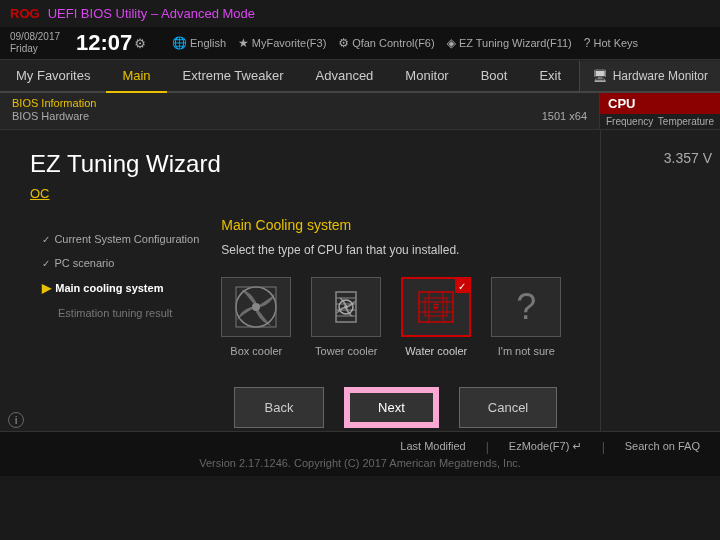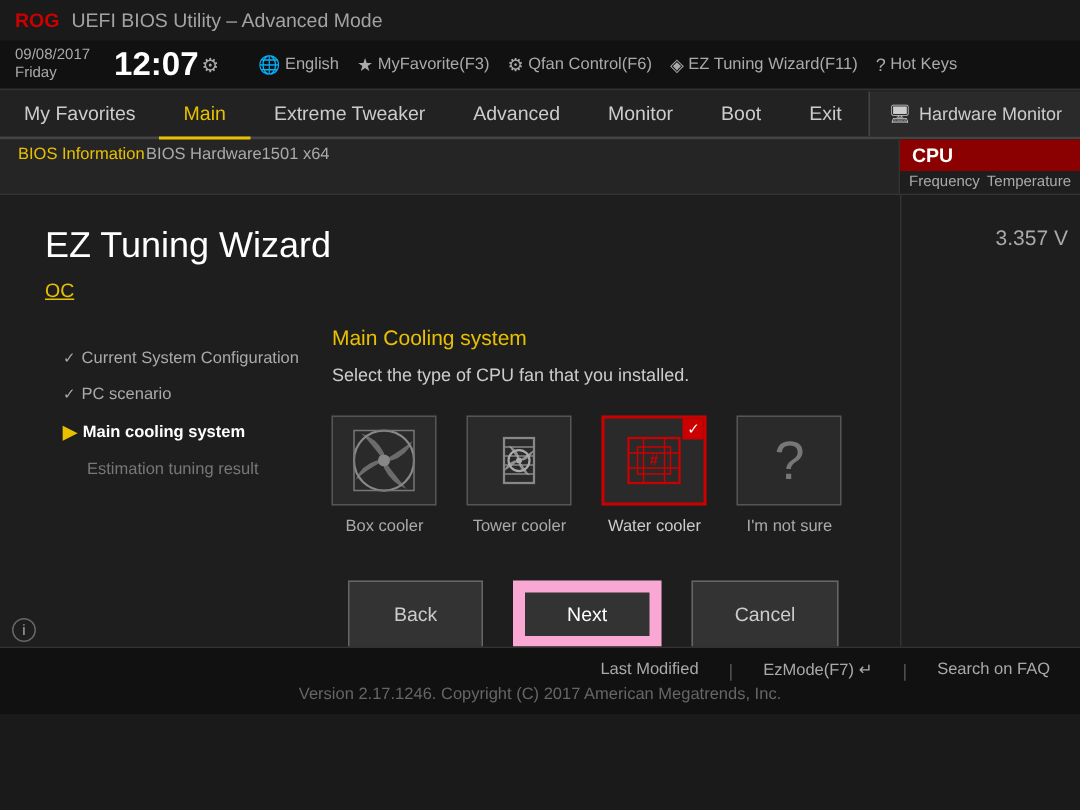--- a/index.html
+++ b/index.html
@@ -20,21 +20,21 @@
       display: flex;
       align-items: center;
       gap: 8px;
     }
     .title-bar .logo {
       color: #cc0000;
       font-weight: bold;
       font-size: 13px;
     }
     .title-bar .title-text {
-      color: #a3a3a3;
+      color: #d946ef;
       font-size: 13px;
     }
 
     
     .info-bar {
       background: #111;
       display: flex;
       align-items: center;
       padding: 4px 10px;
       gap: 16px;
@@ -240,21 +240,21 @@
     .btn {
       padding: 7px 28px;
       font-size: 13px;
       cursor: pointer;
       border: 1px solid #666;
       background: #333;
       color: #ccc;
       min-width: 90px;
     }
     .btn.next-btn {
-      border: 8px solid #f9a8d4;
+      border: 6px solid #f9a8d4;
       color: #fff;
       position: relative;
     }
 
     
     .bottom-bar {
       height: 45px;
       background: #111;
       border-top: 1px solid #333;
       display: flex;
@@ -368,21 +368,21 @@
     <div class="nav-item">Monitor</div>
     <div class="nav-item">Boot</div>
     <div class="nav-item">Exit</div>
     <div class="hw-monitor">
       <span>🖥</span>
       <span>Hardware Monitor</span>
     </div>
   </div>
 
   <div style="display:flex; background:#252525; border-bottom:1px solid #333;">
-    <div style="flex:1; padding:4px 12px; display:flex; flex-direction:row; gap:1px; border-right:1px solid #333;">
+    <div style="flex:1; padding:4px 12px; display:flex; flex-direction:column; gap:1px; border-right:1px solid #333;">
       <span class="breadcrumb-link">BIOS Information</span>
       <div style="display:flex; justify-content:space-between;">
         <span style="color:#aaa; font-size:11px;">BIOS Hardware</span>
         <span style="color:#aaa; font-size:11px;">1501 x64</span>
       </div>
     </div>
     <div style="width:120px; background:#1e1e1e;">
       <div style="background:#8b0000; color:#fff; padding:3px 8px; font-size:13px; font-weight:bold;">CPU</div>
       <div style="display:flex; justify-content:space-between; padding:2px 6px; font-size:10px; color:#aaa;">
         <span>Frequency</span>

